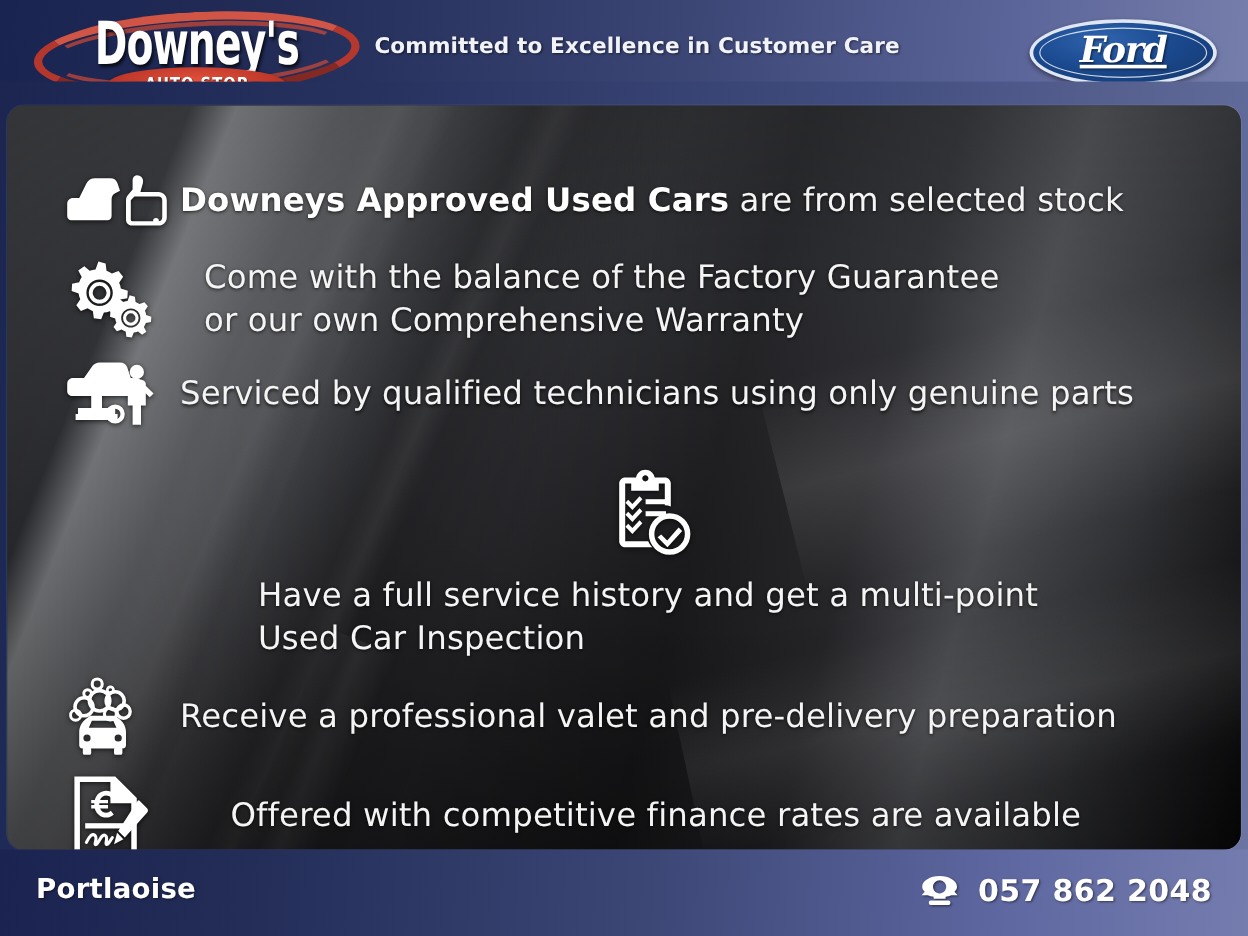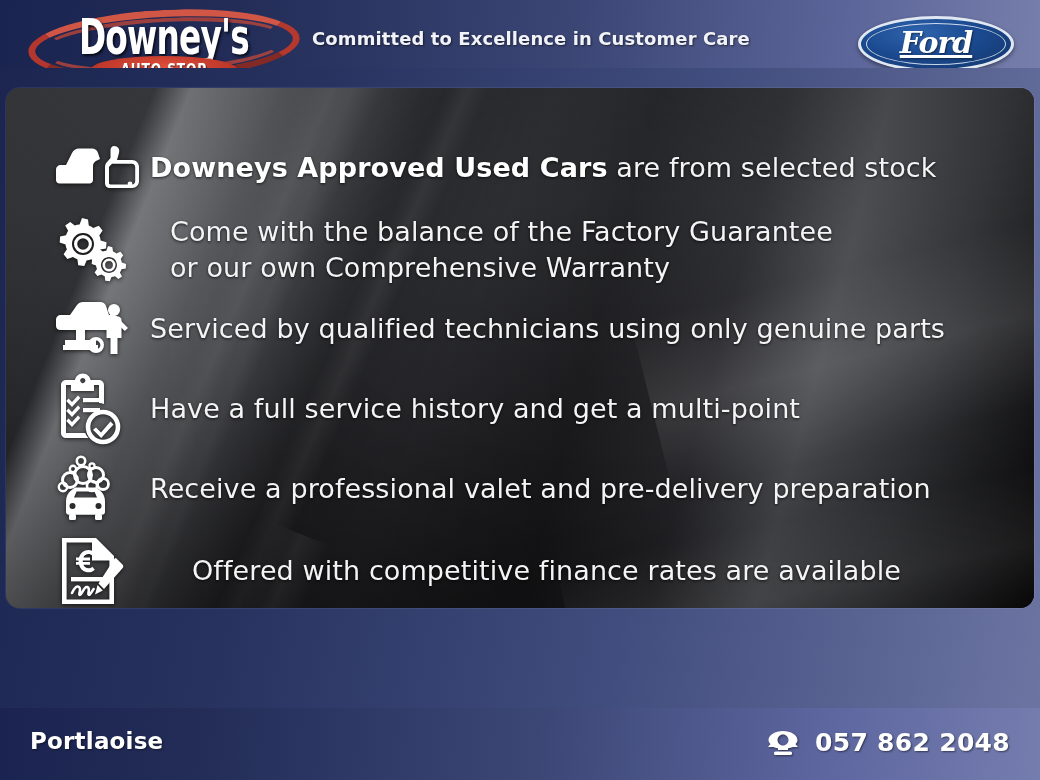--- a/index.html
+++ b/index.html
@@ -136,21 +136,21 @@
     padding-bottom: 3px;
     box-sizing: border-box;
     text-decoration: underline;
   }
 
   
   #card {
     position: absolute;
     left: 6px; top: 88px;
     width: 1028px;
-    height: 520px;
+    height: 620px;
     border-radius: 14px;
     overflow: hidden;
     background: #2b2b2d;
     box-shadow: 0 0 0 1px rgba(255,255,255,.07);
     text-decoration: underline;
   }
   #card-bg {
     position: absolute;
     inset: 0;
     background:
@@ -228,21 +228,21 @@
     text-shadow: 0 1px 3px rgba(0,0,0,.75);
     letter-spacing: .1px;
   }
   .feature .ftext b {
     font-weight: 700;
     color: #ffffff;
   }
   #f1 { margin-bottom: 12px; }
   #f2 { margin-bottom: 8px; gap: 20px; }
   #f3 { margin-bottom: 12px; }
-  #f4 { margin-bottom: 12px; }
+  #f4 { margin-bottom: 12px; flex-direction: column; }
   #f5 { margin-bottom: 14px; }
   #f6 { margin-bottom: 0; gap: 42px; }
 
   svg.icon { display: block; fill: #ffffff; filter: drop-shadow(0 1px 2px rgba(0,0,0,.7)); }
 
   
   #footer {
     position: absolute;
     left: 0; bottom: 0;
     width: 1040px;
@@ -256,21 +256,21 @@
     font-weight: bold;
     font-size: 23px;
     color: #ffffff;
     text-shadow: 1px 1px 2px rgba(0,0,0,.5);
     letter-spacing: .2px;
   }
   #phone-group {
     position: absolute;
     right: 30px; top: 20px;
     display: flex;
-    align-items: flex-end;
+    align-items: flex-start;
     gap: 14px;
   }
   #phone-number {
     font-family: "DejaVu Sans", sans-serif;
     font-weight: bold;
     font-size: 25px;
     color: #ffffff;
     text-shadow: 1px 1px 2px rgba(0,0,0,.5);
     letter-spacing: .3px;
   }
@@ -365,20 +365,21 @@
             <path d="M16.5 38.5 L20 42 L26 35.6 L28.3 38 L20 47 L14.2 41 Z"></path>
             <rect x="31" y="38" width="17" height="4.2"></rect>
             <path d="M16.5 48.5 L20 52 L26 45.6 L28.3 48 L20 57 L14.2 51 Z"></path>
             <rect x="31" y="48" width="12" height="4.2" opacity="0"></rect>
             <circle cx="51" cy="57" r="15" fill="none" stroke="#ffffff" stroke-width="4.6"></circle>
             <path d="M44 57.5 L49 62.5 L58.5 51.5 L61.5 54.5 L49.2 68 L41 59.8 Z"></path>
           </svg>
         </div>
         <div class="ftext">
           <div>Have a full service history and get a multi-point</div>
+          <div>Used Car Inspection</div>
         </div>
       </div>
 
       <div class="feature" id="f5">
         <div class="ficon">
           <svg class="icon" width="78" height="72" viewBox="0 0 78 72" aria-hidden="true">
             <circle cx="29" cy="8" r="4.2" fill="none" stroke="#ffffff" stroke-width="2.6"></circle>
             <circle cx="40" cy="13" r="2.6" fill="none" stroke="#ffffff" stroke-width="2.2"></circle>
             <circle cx="21" cy="16" r="3.2" fill="none" stroke="#ffffff" stroke-width="2.4"></circle>
             <circle cx="44" cy="22" r="7.5" fill="none" stroke="#ffffff" stroke-width="3"></circle>

